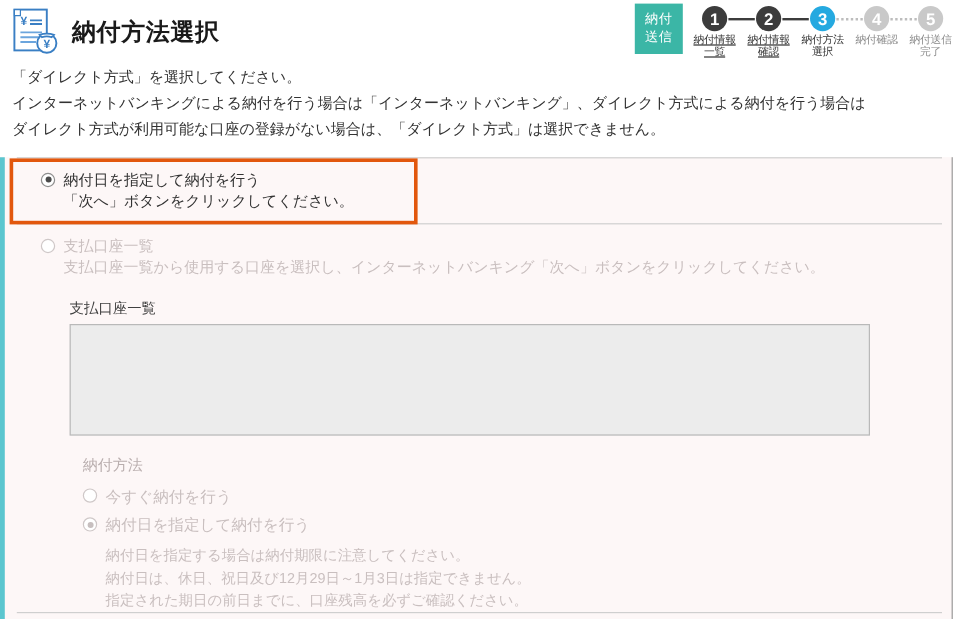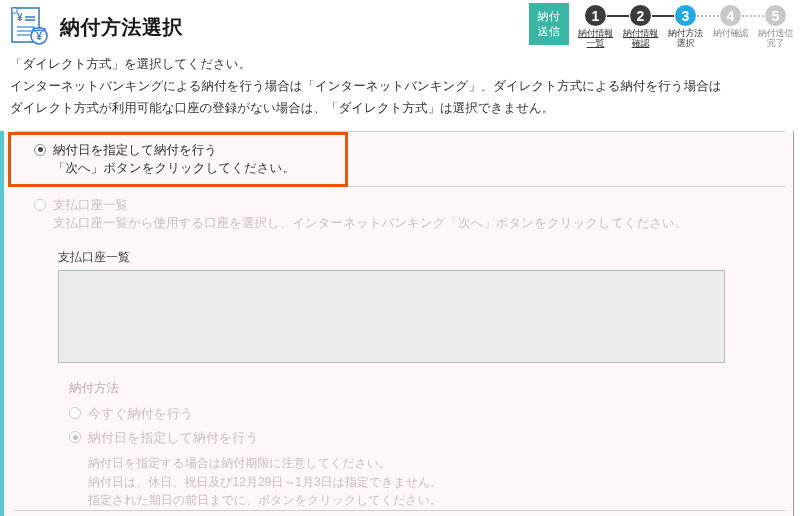--- a/index.html
+++ b/index.html
@@ -370,18 +370,18 @@
       </div>
 
       <div class="method-row">
         <span class="radio disabled checked"></span>
         <span class="opt-label disabled">納付日を指定して納付を行う</span>
       </div>
 
       <div class="method-note">
         <div>納付日を指定する場合は納付期限に注意してください。</div>
         <div>納付日は、休日、祝日及び12月29日～1月3日は指定できません。</div>
-        <div>指定された期日の前日までに、ボタンをクリックしてください。</div>
+        <div>指定された期日の前日までに、口座残高を必ずご確認ください。</div>
       </div>
 
     </div>
   </div>
 </div>
 
 </body></html>

